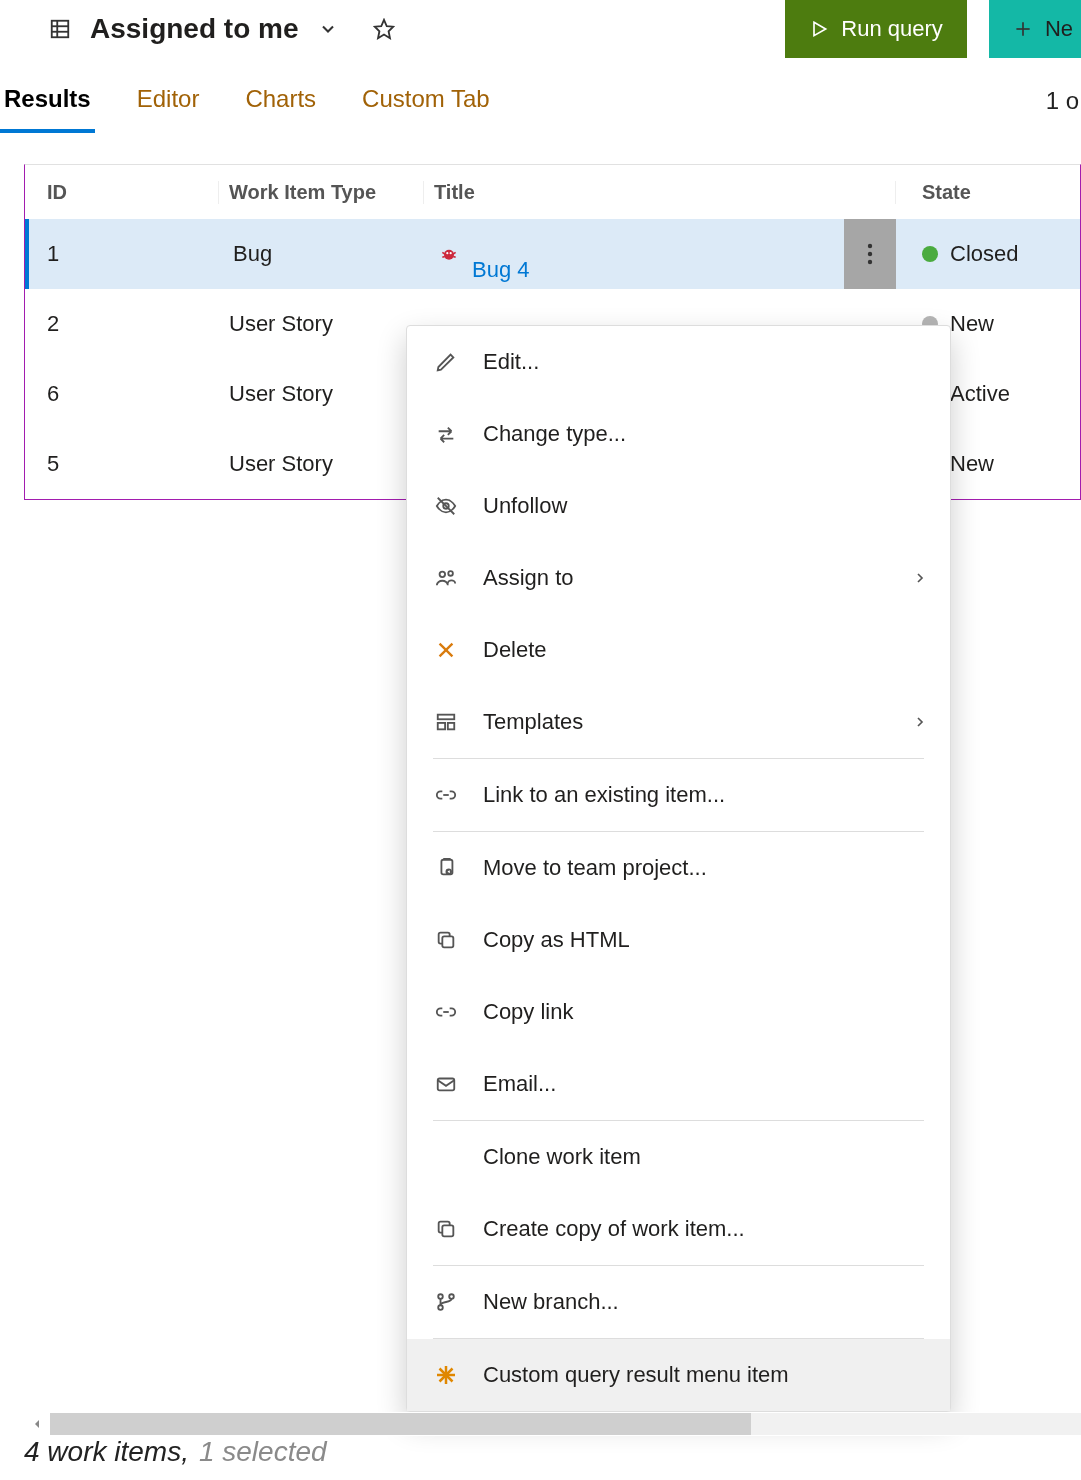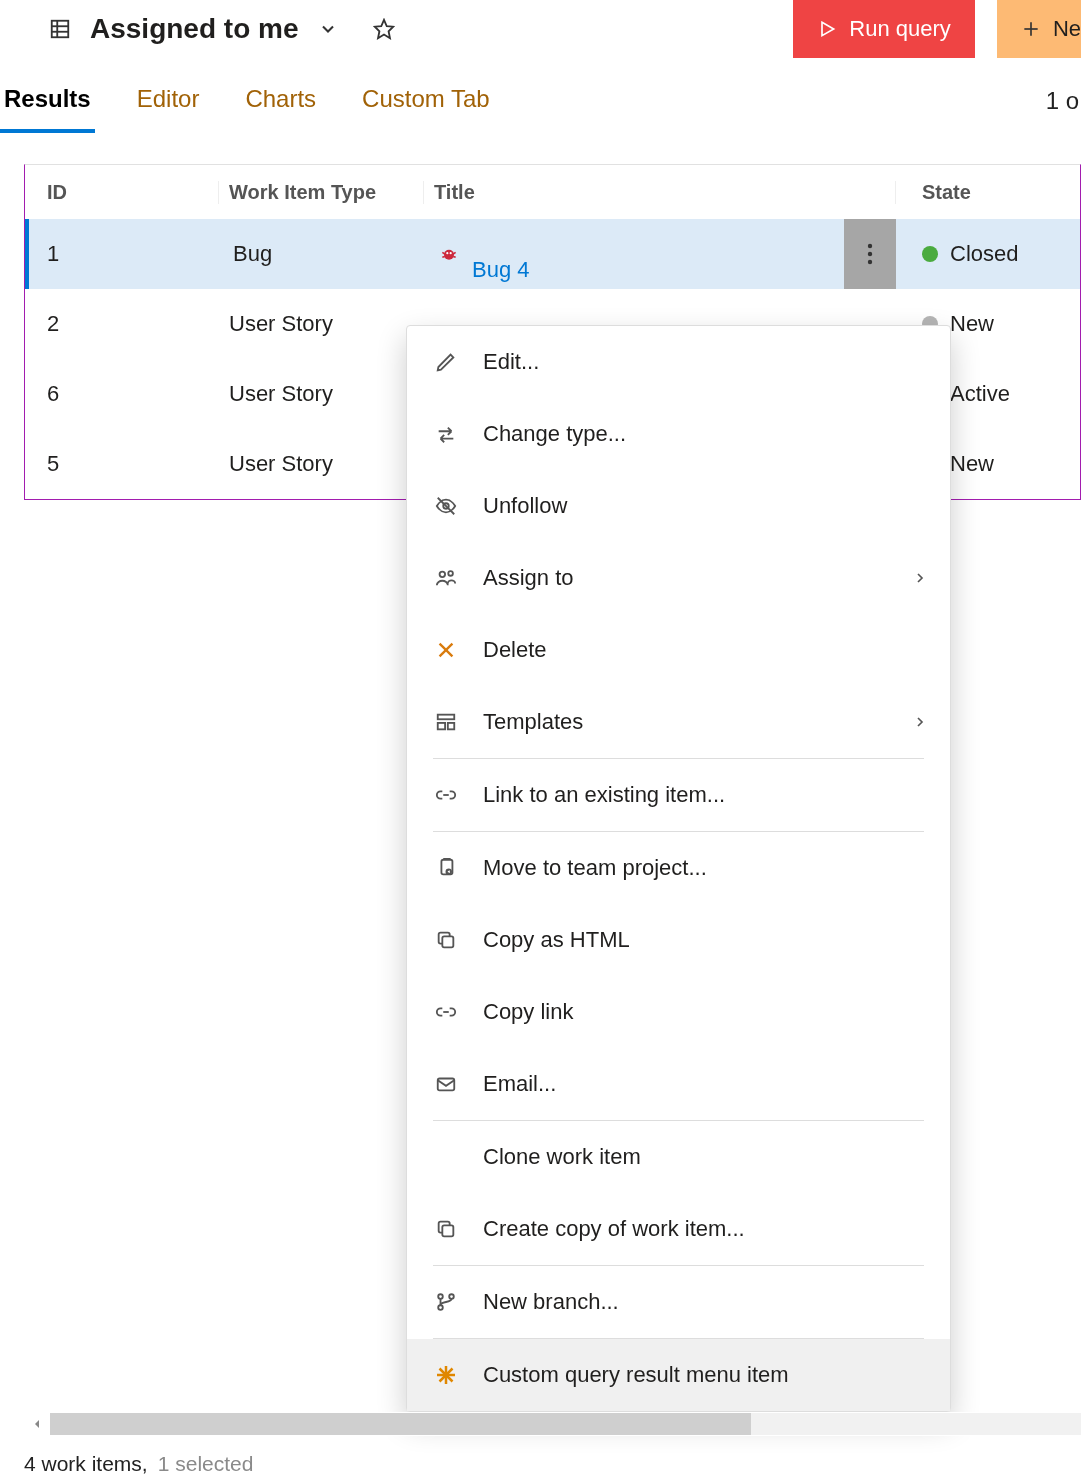--- a/index.html
+++ b/index.html
@@ -7,22 +7,22 @@
   body { width: 1081px; height: 1480px; position: relative; scrollbar-width:none; }
 
   .toolbar { display: flex; align-items: center; padding: 0 0 10px 48px; gap: 26px; }
   .toolbar-left { display: flex; align-items: center; gap: 18px; }
   .grid-ic { width: 24px; height: 24px; display:flex; align-items:center; justify-content:center; }
   .query-title { font-size: 28px; font-weight: 600; }
   .chev-down { width: 24px; height: 24px; display:flex; align-items:center; justify-content:center; }
   .star-ic { width: 24px; height: 24px; display:flex; align-items:center; justify-content:center; margin-left: 14px;}
   .toolbar-right { margin-left: auto; display: flex; gap: 22px; align-items: center; }
   .btn { height: 58px; display: flex; align-items: center; gap: 12px; font-size: 22px; padding: 0 24px; cursor: pointer; }
-  .btn-primary { background: #ef4444; color: #fff; }
-  .btn-secondary { background: #fdba74; color: #201f1e; padding-right: 0;}
+  .btn-primary { background: #4d7c0f; color: #fff; }
+  .btn-secondary { background: #14b8a6; color: #201f1e; padding-right: 8px;}
 
   .tabs-row { display: flex; align-items: center; height: 66px; border-bottom: none; }
   .tab { font-size: 24px; color: #a16207; padding: 16px 4px; margin-right: 38px; cursor: pointer; }
   .tab.active { color: #000; font-weight: 600; border-bottom: 4px solid #0078d4; }
   .tabs-right { margin-left: auto; font-size: 24px; color: #222; padding-right: 2px; font-weight:500;}
 
   .grid-wrap { margin-top: 30px; border: 1px solid #a21caf; border-top: 1px solid #e1e1e1; margin-left: 24px; margin-right: 0; position: relative; }
   .hdr-row { display: flex; align-items: center; height: 54px; background: #fff; font-size: 20px; color: #555; font-weight: 600; }
   .col-id { width: 194px; padding-left: 22px; border-right: 1px solid #eee; }
   .col-type { width: 205px; padding-left: 10px; border-right: 1px solid #eee; }
@@ -50,21 +50,21 @@
   .menu-ic.orange { color: #d97b0d; }
   .menu-ic.amber { color: #e08700; }
   .menu-sep { height: 1px; background: #ddd; margin: 0 26px; }
   .menu-chevron { position:absolute; right: 22px; }
 
   .scroll-area { position: absolute; left: 24px; right: 0; bottom: 44px; height: 24px; background: #fff; display:flex; align-items:center; }
   .scroll-arrow { width: 26px; height: 24px; display:flex; align-items:center; justify-content:center; color:#888;}
   .scroll-track { flex:1; height: 22px; background: #f1f1f1; position: relative; }
   .scroll-thumb { position:absolute; left:0; top:0; bottom:0; width: 68%; background: #cfcfcf; }
 
-  .status-bar { position: absolute; left: 24px; bottom: 4px; height: 38px; font-size: 21px; color: #222; display:flex; gap:10px; align-items:flex-end;}
+  .status-bar { position: absolute; left: 24px; bottom: 12px; height: 38px; font-size: 28px; color: #222; display:flex; gap:10px; align-items:flex-end;font-style:italic;}
   .status-bar .muted { color: #8a8a8a; }
   svg { display:block; }
 </style>
 </head>
 <body>
 
 <div class="toolbar">
   <div class="toolbar-left">
     <span class="grid-ic">
       <svg width="22" height="22" viewBox="0 0 24 24" fill="none" stroke="#333" stroke-width="2">

